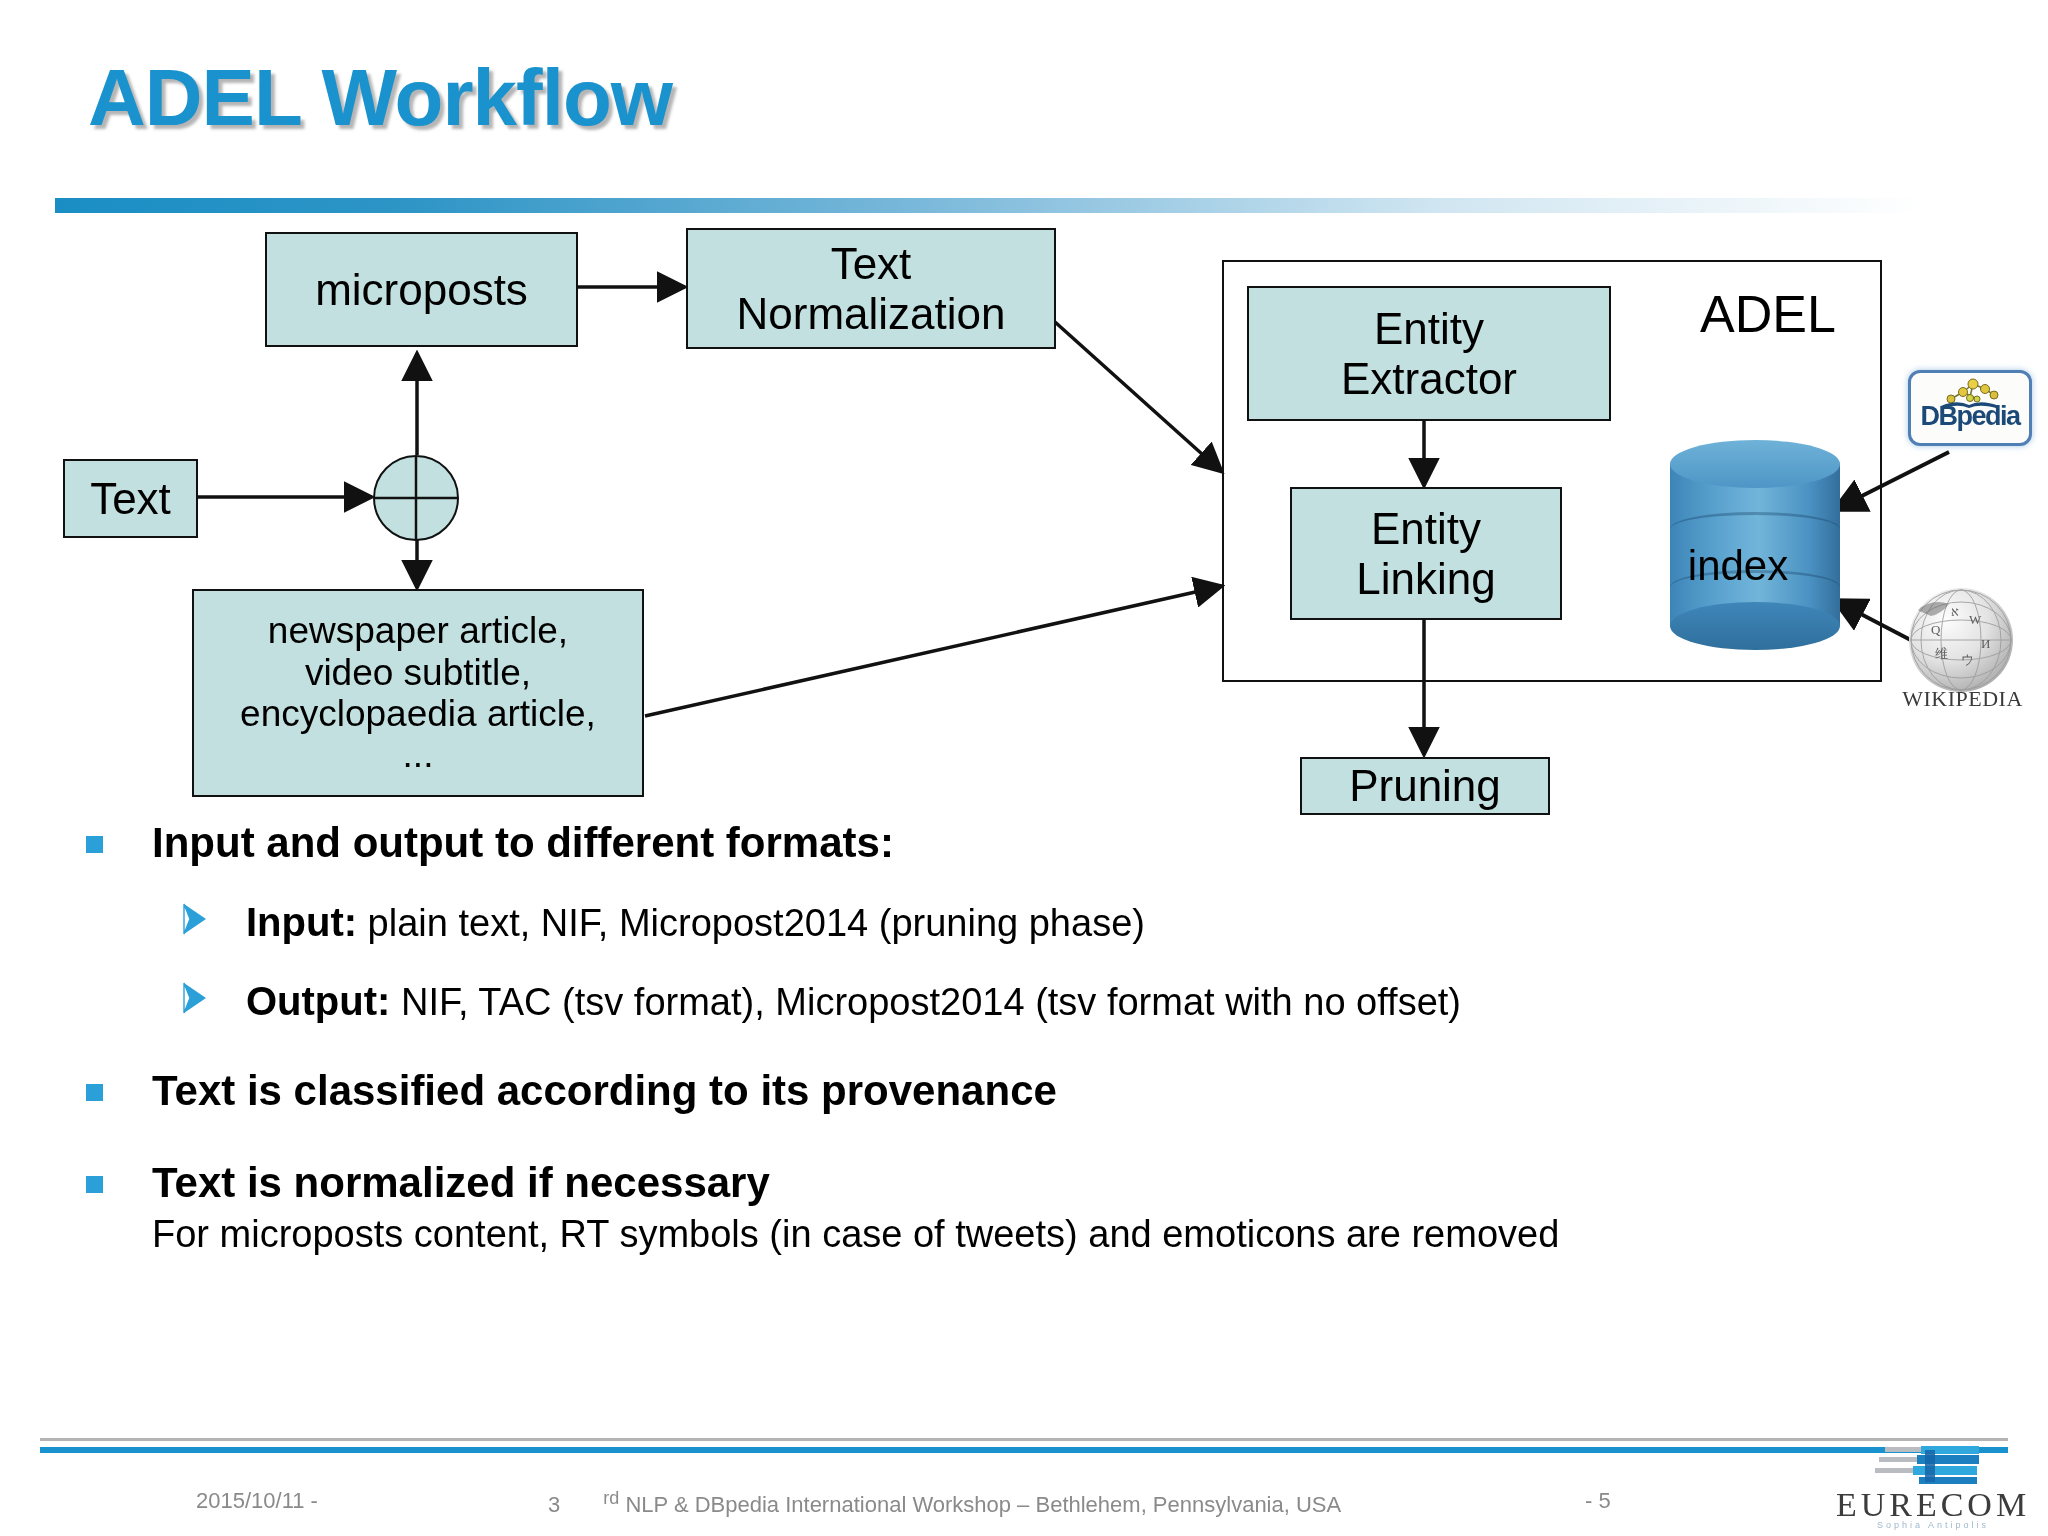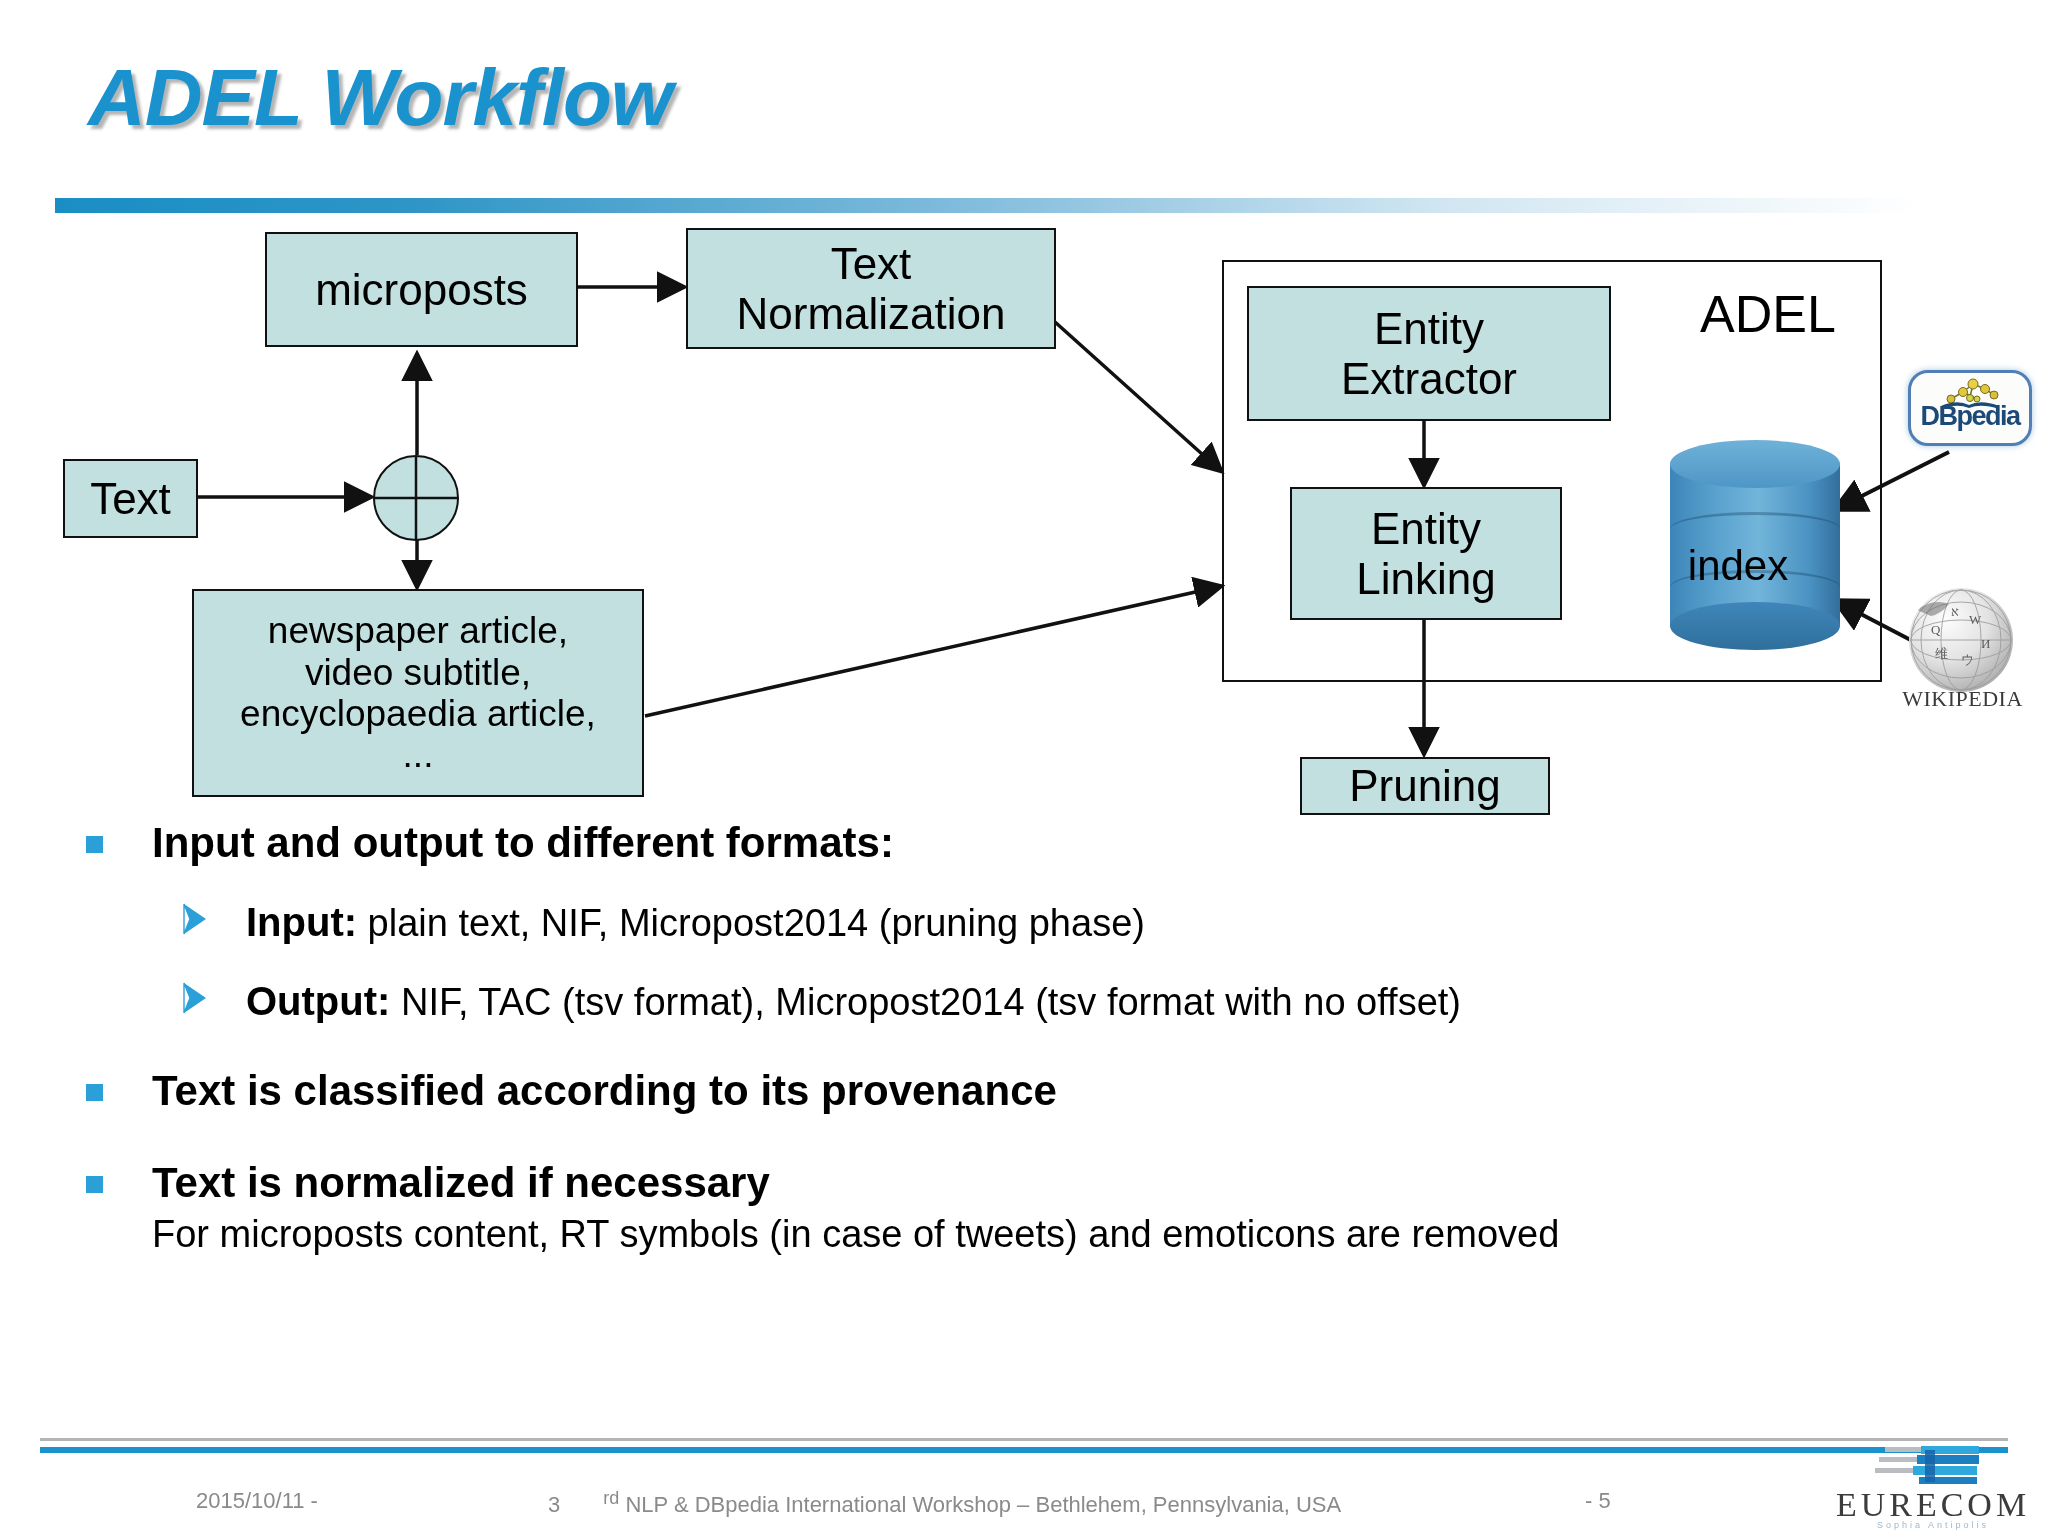--- a/index.html
+++ b/index.html
@@ -20,21 +20,20 @@
   #title {
     position: absolute;
     left: 88px;
     top: 52px;
     font-size: 80px;
     font-weight: bold;
     color: #1a92ce;
     letter-spacing: -1px;
     text-shadow: 4px 4px 3px rgba(120,120,120,0.55);
     white-space: nowrap;
-    font-style: italic;
   }
   #title-rule {
     position: absolute;
     left: 55px;
     top: 198px;
     width: 1965px;
     height: 15px;
     background: linear-gradient(to right, #1a8ec4 0%, #2e95c6 18%, #7dbadb 45%, #cfe5f1 70%, #ffffff 95%);
   }
 
@@ -132,21 +131,21 @@
   }
 
   
   #dbpedia {
     position: absolute;
     left: 1908px;
     top: 370px;
     width: 124px;
     height: 76px;
     border: 3px solid #4f7fb5;
-    border-radius: 20px;
+    border-radius: 12px;
     background: #fcfcfa;
     box-shadow: 0 0 6px rgba(120,170,210,0.65);
     box-sizing: border-box;
     overflow: hidden;
   }
   #dbpedia .glyph { position: absolute; left: 0; top: 2px; width: 118px; height: 36px; }
   #dbpedia .word {
     position: absolute;
     left: 0; top: 30px;
     width: 118px;

